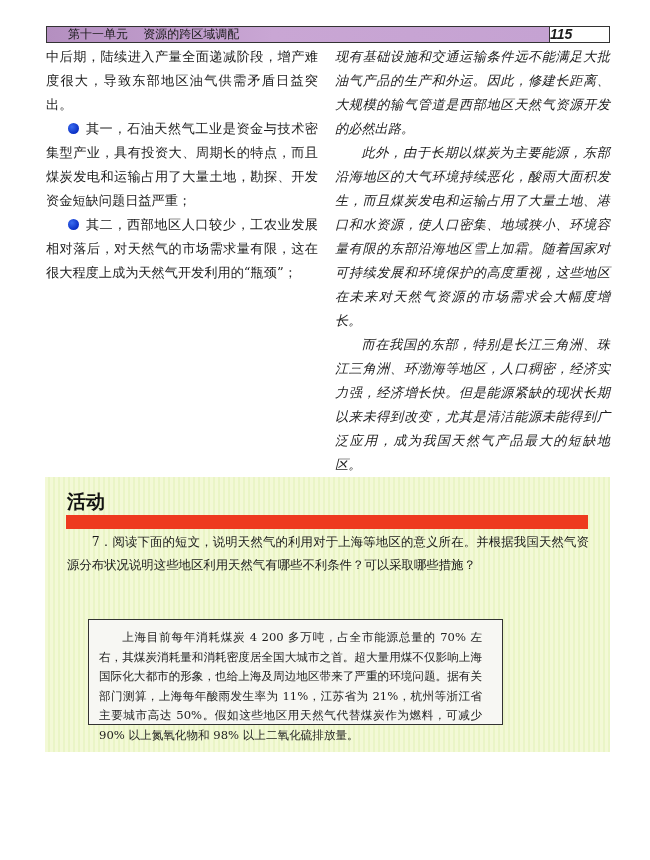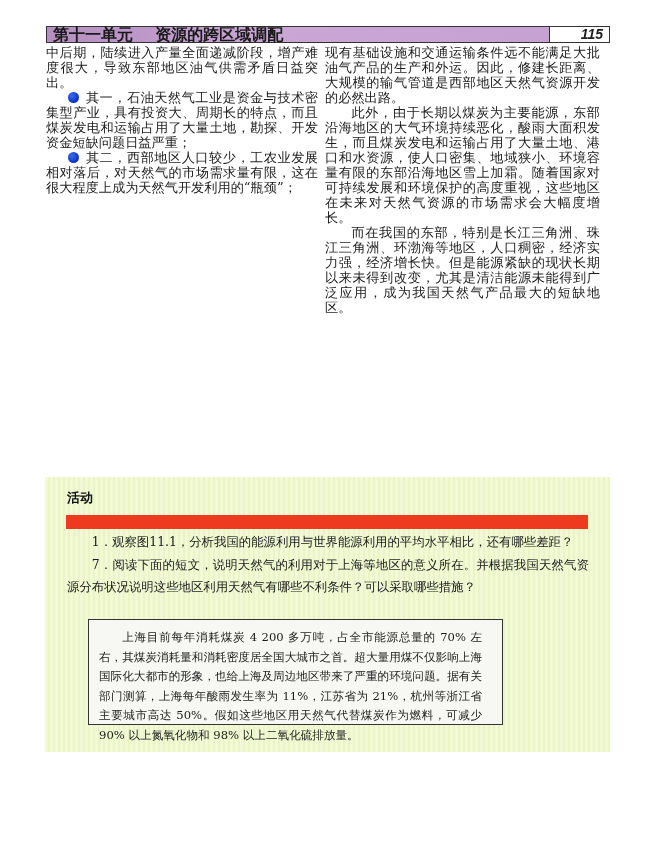--- a/index.html
+++ b/index.html
@@ -6,48 +6,48 @@
   body {
     width: 650px; height: 860px; background: #ffffff; position: relative; overflow: hidden;
     font-family: "DejaVu Serif", "Liberation Serif", serif; color: #1c1c1c;
   }
   .header {
     position: absolute; left: 46px; top: 26px; width: 564px; height: 17px;
     border: 1px solid #333; display: flex; box-sizing: border-box;
   }
   .header-bar {
     flex: 1; background: linear-gradient(90deg, #b48fc0 0%, #c9a6d4 45%, #c5a2d2 100%);
-    font-family: "DejaVu Sans", "Liberation Sans", sans-serif; font-weight: bold;
-    font-size: 16px; line-height: 15px; padding-left: 6px; color: #1a1a1a; white-space: pre;
+    font-family: "DejaVu Sans", "Liberation Sans", sans-serif; font-weight: normal;
+    font-size: 12px; line-height: 15px; padding-left: 21px; color: #1a1a1a; white-space: pre;
   }
   .page-num {
     width: 60px; background: #fff; border-left: 1px solid #333;
     font-family: "Liberation Sans", sans-serif; font-style: italic; font-weight: bold;
-    font-size: 14px; line-height: 15px; text-align: right; padding-right: 6px; box-sizing: border-box;
+    font-size: 14px; line-height: 15px; padding-right: 6px; box-sizing: border-box;
   }
   .col {
-    position: absolute; top: 45px; font-size: 13.2px; line-height: 15px; text-align: justify;
+    position: absolute; top: 45px; font-size: 13.2px; line-height: 24px; text-align: justify;
   }
   .col.left { left: 46px; width: 272px; }
-  .col.right { left: 325px; width: 275px; }
+  .col.right { left: 335px; width: 275px; font-style: italic; }
   .col p { margin: 0; }
   .indent { text-indent: 2em; }
   .bullet {
     display: inline-block; width: 11px; height: 11px; border-radius: 50%;
     background: radial-gradient(circle at 35% 35%, #3a6cf0, #0a2fc4 70%);
     vertical-align: -1px; margin-right: 6px; text-indent: 0;
   }
   .bullet-p { text-indent: 1.7em; }
   .activity {
     position: absolute; left: 45px; top: 477px; width: 565px; height: 275px;
     background: repeating-linear-gradient(90deg, #f3f9d6 0px, #f3f9d6 3px, #eaf5c6 3px, #eaf5c6 5px);
   }
   .activity-title {
     position: absolute; left: 22px; top: 12px;
-    font-family: "DejaVu Sans", "Liberation Sans", sans-serif; font-weight: bold; font-size: 13px; color: #111;
+    font-family: "DejaVu Sans", "Liberation Sans", sans-serif; font-weight: bold; font-size: 19px; color: #111;
   }
   .activity-rule {
     position: absolute; left: 21px; top: 38px; width: 522px; height: 14px; background: #ee3a1f;
   }
   .activity-text {
     position: absolute; left: 22px; top: 54px; width: 522px;
     font-family: "DejaVu Serif", serif; font-size: 12.4px; line-height: 22.5px; color: #1a1a1a;
     text-align: justify;
   }
   .activity-text p { margin: 0; text-indent: 2em; }
@@ -76,19 +76,18 @@
 <div class="col right">
   <p>现有基础设施和交通运输条件远不能满足大批油气产品的生产和外运。因此，修建长距离、大规模的输气管道是西部地区天然气资源开发的必然出路。</p>
   <p class="indent">此外，由于长期以煤炭为主要能源，东部沿海地区的大气环境持续恶化，酸雨大面积发生，而且煤炭发电和运输占用了大量土地、港口和水资源，使人口密集、地域狭小、环境容量有限的东部沿海地区雪上加霜。随着国家对可持续发展和环境保护的高度重视，这些地区在未来对天然气资源的市场需求会大幅度增长。</p>
   <p class="indent">而在我国的东部，特别是长江三角洲、珠江三角洲、环渤海等地区，人口稠密，经济实力强，经济增长快。但是能源紧缺的现状长期以来未得到改变，尤其是清洁能源未能得到广泛应用，成为我国天然气产品最大的短缺地区。</p>
 </div>
 
 <div class="activity">
   <div class="activity-title">活动</div>
   <div class="activity-rule"></div>
   <div class="activity-text">
-    <p>1．观察图11.1，分析我国的能源利用与世界能源利用的平均水平相比，还有哪些差距？</p>
     <p>7．阅读下面的短文，说明天然气的利用对于上海等地区的意义所在。并根据我国天然气资源分布状况说明这些地区利用天然气有哪些不利条件？可以采取哪些措施？</p>
   </div>
   <div class="reading-box">
     <p>上海目前每年消耗煤炭 4 200 多万吨，占全市能源总量的 70% 左右，其煤炭消耗量和消耗密度居全国大城市之首。超大量用煤不仅影响上海国际化大都市的形象，也给上海及周边地区带来了严重的环境问题。据有关部门测算，上海每年酸雨发生率为 11%，江苏省为 21%，杭州等浙江省主要城市高达 50%。假如这些地区用天然气代替煤炭作为燃料，可减少 90% 以上氮氧化物和 98% 以上二氧化硫排放量。</p>
   </div>
 </div>
 
 </body></html>

